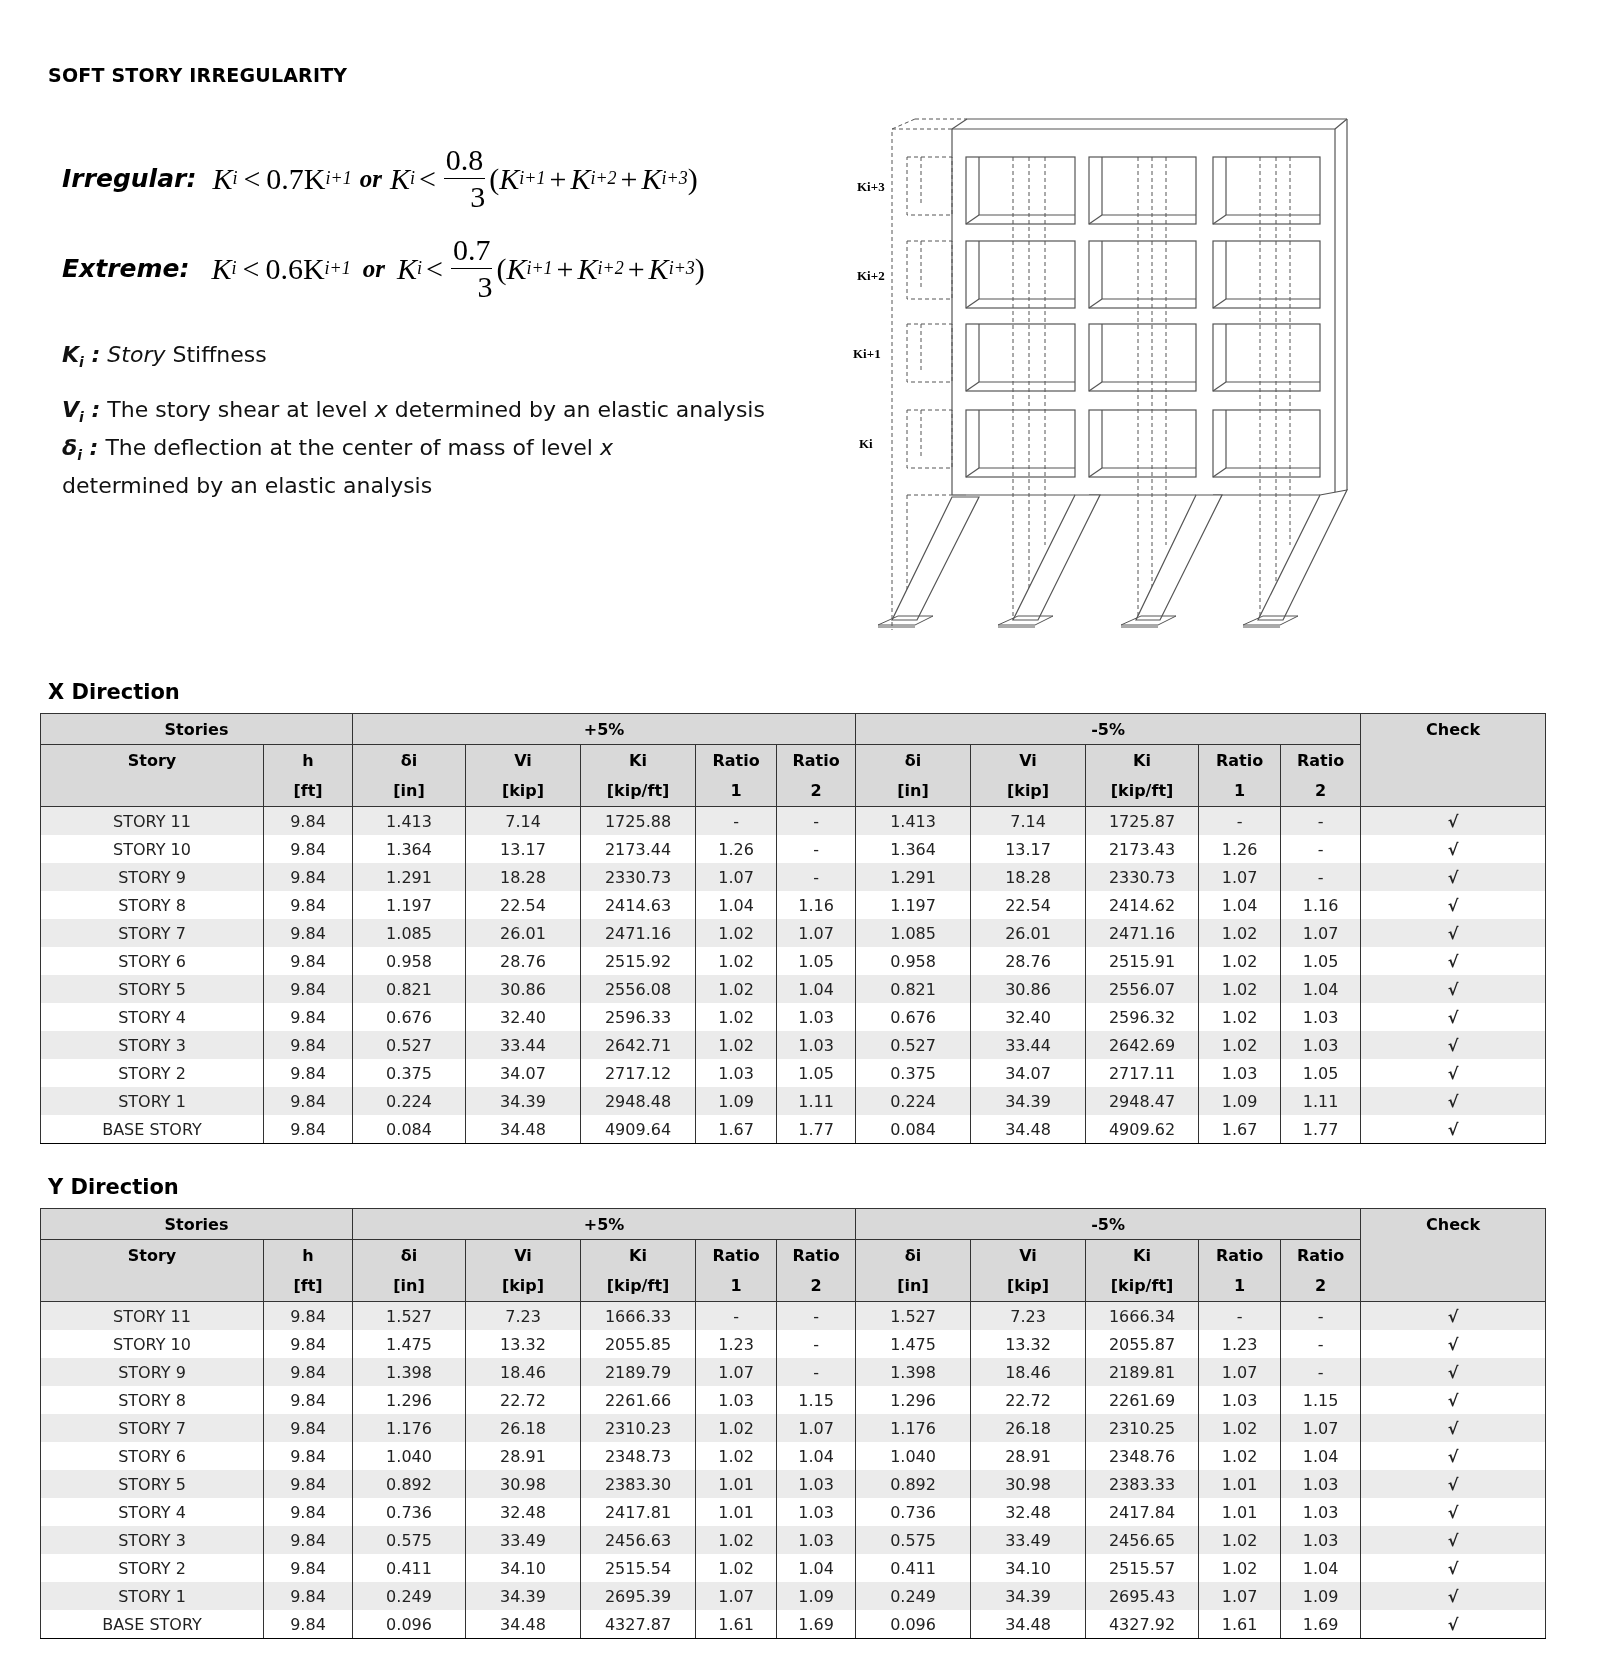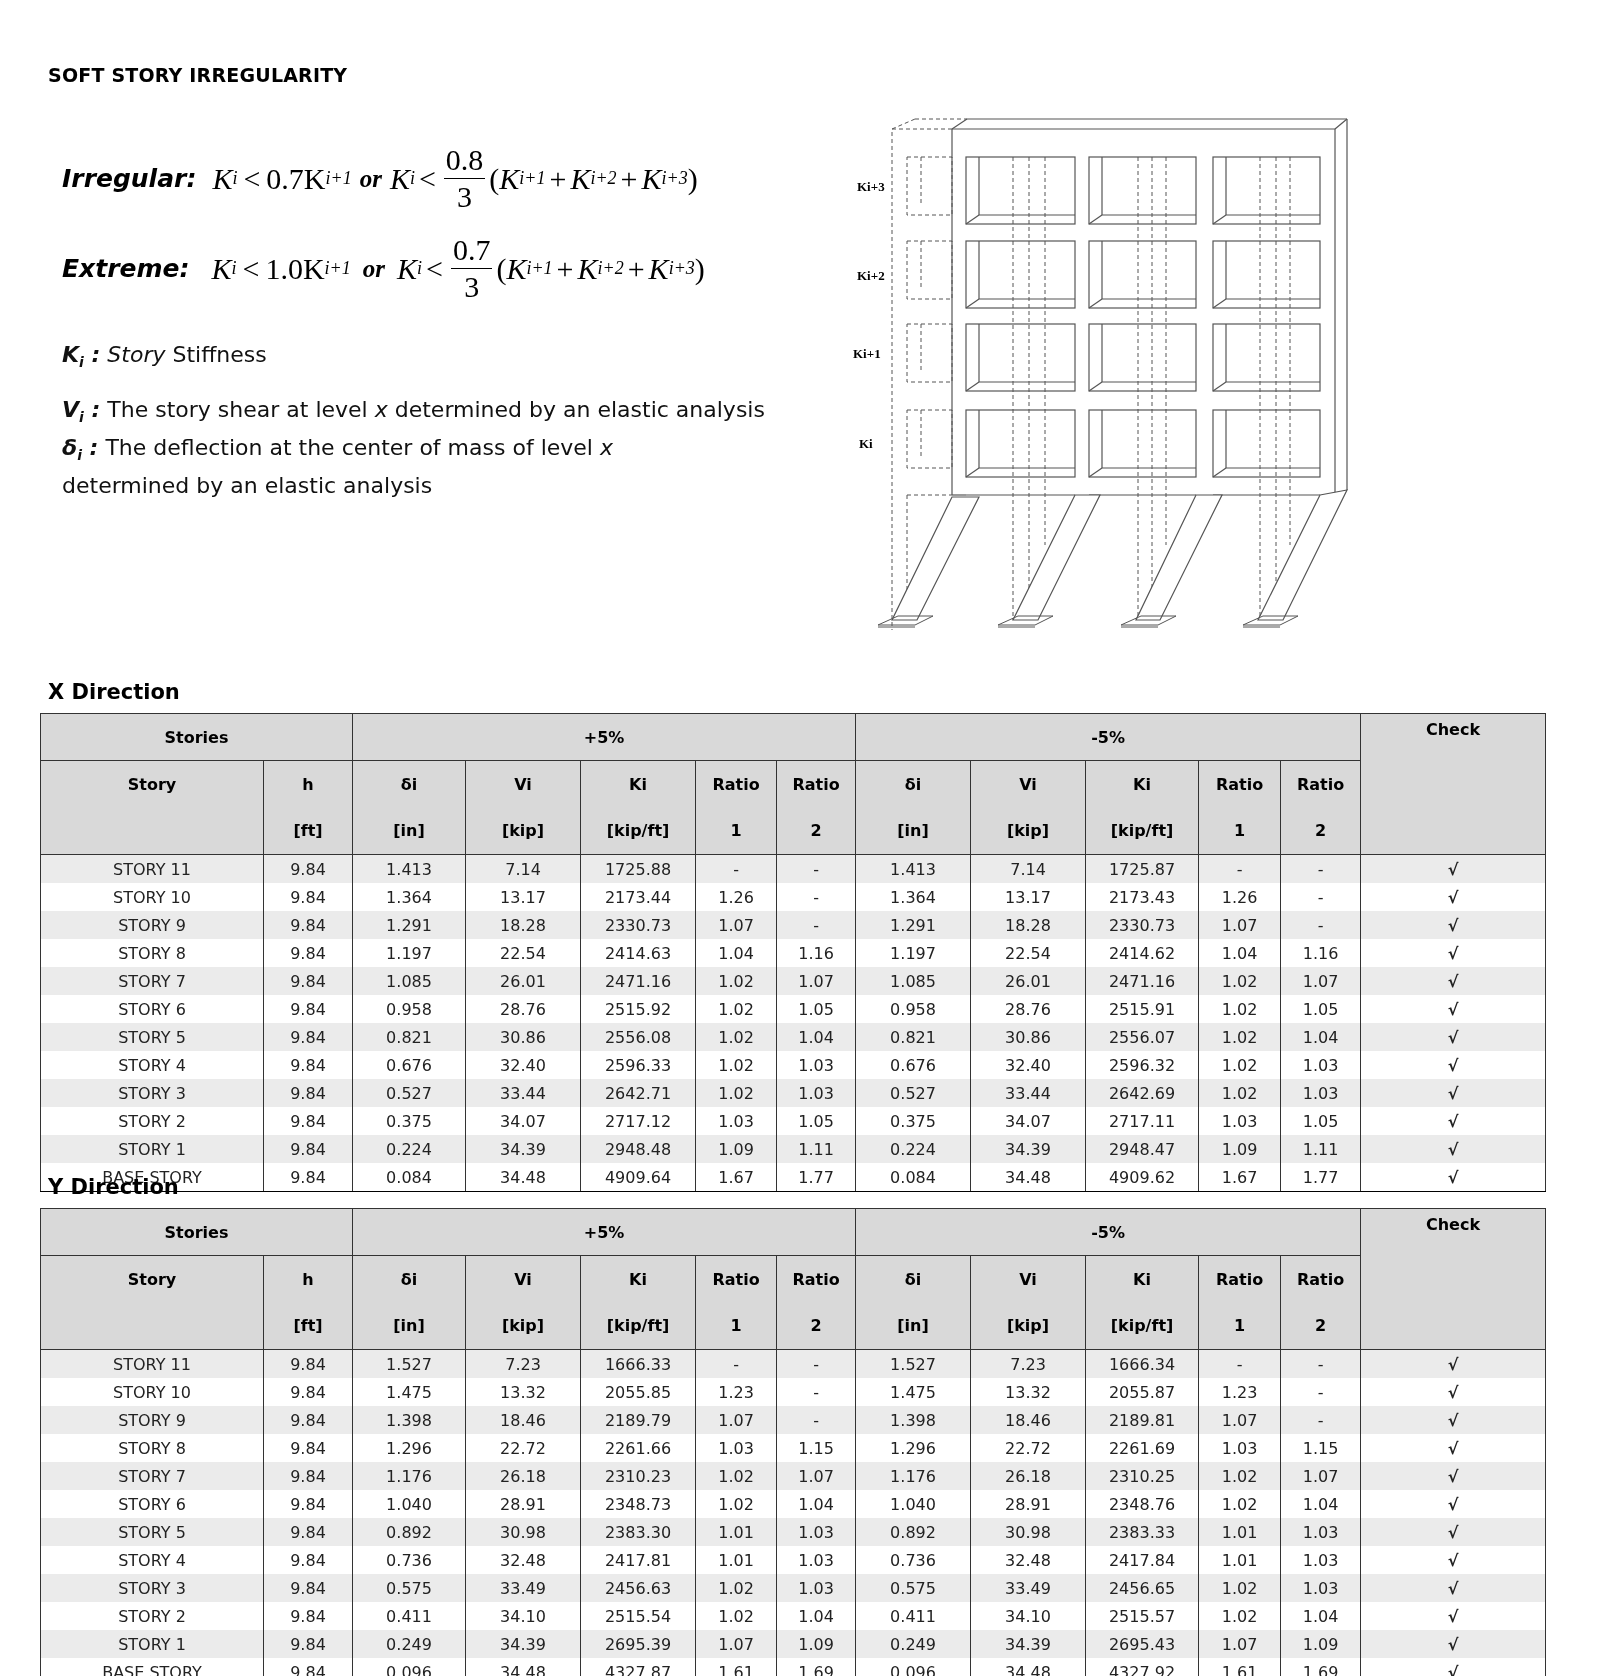--- a/index.html
+++ b/index.html
@@ -3,29 +3,29 @@
 <meta charset="utf-8">
 <style>
   html, body { margin: 0; padding: 0; background: #ffffff; }
   body { width: 1610px; height: 1676px; position: relative; font-family: "DejaVu Sans", sans-serif; color: #000; overflow: hidden; }
   .page-title { position: absolute; left: 48px; top: 64px; font-size: 19px; font-weight: bold; letter-spacing: 0.2px; }
   .formula { position: absolute; left: 62px; font-family: "Liberation Serif", serif; font-size: 30px; display: flex; align-items: center; white-space: nowrap; }
   .formula .lbl { font-family: "DejaVu Sans", sans-serif; font-weight: bold; font-style: italic; font-size: 25px; margin-right: 16px; }
   .formula .kw { font-family: Liberation Serif, serif; font-weight: bold; font-style: italic; font-size: 25px; margin: 0 8px; }
   .formula i { font-style: italic; }
   .formula sub { font-size: 18px; font-style: italic; vertical-align: -6px; }
-  .frac { display: inline-flex; flex-direction: column; align-items: center; margin: 0 4px; line-height: 1; }
+  .frac { display: inline-flex; flex-direction: column; align-items: flex-end; margin: 0 4px; line-height: 1; }
   .frac .num { border-bottom: 1.5px solid #000; padding: 0 2px 3px 2px; }
   .frac .den { padding-top: 3px; }
   .legend { position: absolute; left: 62px; font-size: 22px; color: #111; white-space: nowrap; }
   .legend b { font-style: italic; }
   .diagram { position: absolute; left: 845px; top: 115px; width: 610px; height: 535px; }
   .section-title { position: absolute; left: 48px; font-size: 21px; font-weight: bold; }
   table.data { position: absolute; left: 40px; width: 1505px; border-collapse: collapse; font-size: 16px; table-layout: fixed; }
-  table.data th { background: #d9d9d9; font-weight: bold; border: 1px solid #333; padding: 8px; height: 30px; text-align: center; }
+  table.data th { background: #d9d9d9; font-weight: bold; border: 1px solid #333; padding: 0; height: 30px; text-align: center; }
   table.data th.sub { border-top: none; border-bottom: none; height: 30px; }
   table.data th.unit { border-top: none; height: 31px; }
   table.data td { text-align: center; height: 28px; padding: 0; border-left: 1px solid #333; border-right: 1px solid #333; color: #222; }
   table.data tr.odd td { background: #ebebeb; }
   table.data tr.even td { background: #ffffff; }
   table.data tr:last-child td { border-bottom: 1.5px solid #000; }
   td.chk { color: #1a9a1a; font-weight: bold; }
 </style>
 </head>
 <body>
@@ -57,21 +57,21 @@
     <i>K</i>
     <sub>i+3</sub>
     <span>)</span>
 </div>
 
 <div class="formula" style="top:235px;">
   <span class="lbl" style="margin-right:22px">Extreme:</span>
   <i>K</i>
     <sub>i</sub>
   <span style="margin:0 6px">&lt;</span>
-  <span>1.0K</span>
+  <span>0.6K</span>
     <sub>i+1</sub>
   <span class="kw" style="margin:0 12px">or</span>
   <i>K</i>
     <sub>i</sub>
   <span style="margin:0 4px">&lt;</span>
   <span class="frac">
       <span class="num">0.7</span>
       <span class="den">3</span>
     </span>
   <span>(</span>

